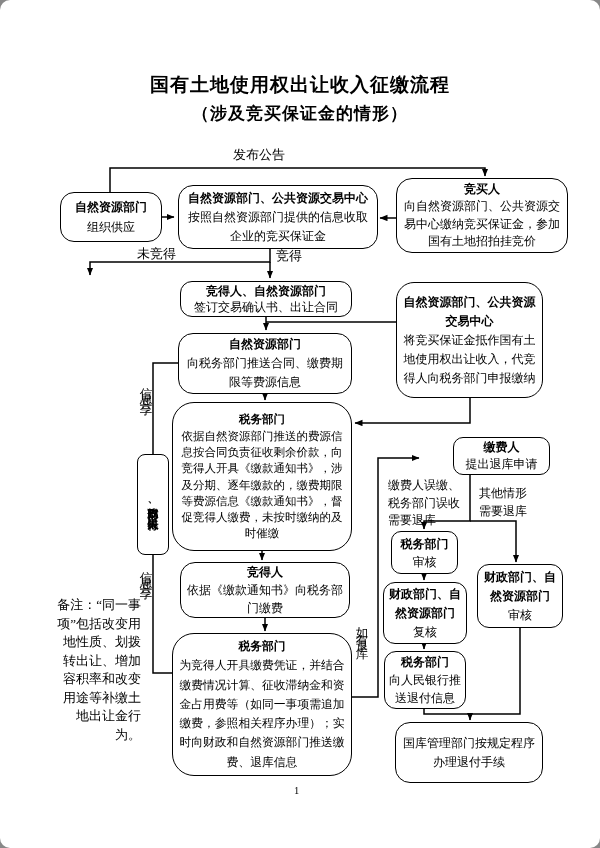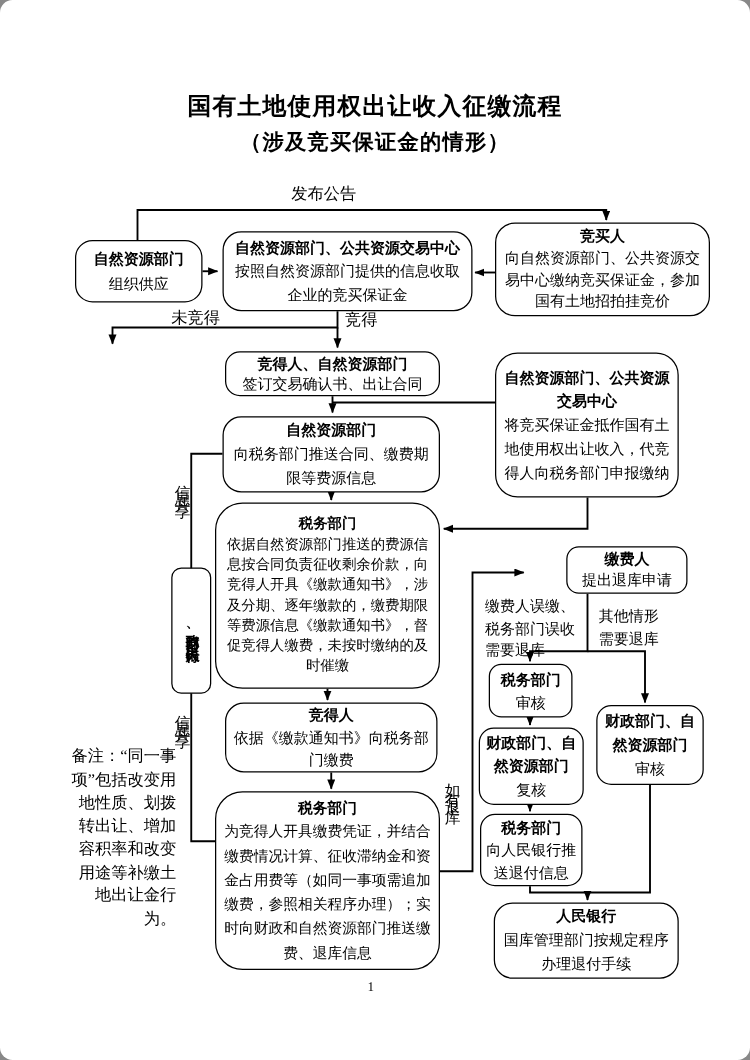--- a/index.html
+++ b/index.html
@@ -153,21 +153,20 @@
     <div class="bt">税务部门</div>
     <div class="bb">向人民银行推送退付信息</div>
   </div>
 
   <div class="box" style="left:477px;top:564px;width:86px;height:64px;border-radius:12px;line-height:19px;padding:1px 3px;">
     <div class="bt">财政部门、自然资源部门</div>
     <div class="bb">审核</div>
   </div>
 
   <div class="box" style="left:395px;top:722px;width:148px;height:61px;border-radius:15px;line-height:19px;">
-    <div class="bt">人民银行</div>
     <div class="bb">国库管理部门按规定程序办理退付手续</div>
   </div>
 
   <div class="lbl" style="left:233px;top:147px;">发布公告</div>
   <div class="lbl" style="left:137px;top:246px;">未竞得</div>
   <div class="lbl" style="left:276px;top:248px;">竞得</div>
   <div class="vlbl" style="left:137px;top:377px;">信息共享</div>
   <div class="vlbl" style="left:137px;top:561px;">信息共享</div>
   <div class="lbl wrap" style="left:388px;top:477px;width:78px;font-size:12px;line-height:17.5px;">缴费人误缴、税务部门误收需要退库</div>
   <div class="lbl wrap" style="left:479px;top:485px;width:52px;font-size:12px;line-height:17.5px;">其他情形需要退库</div>

